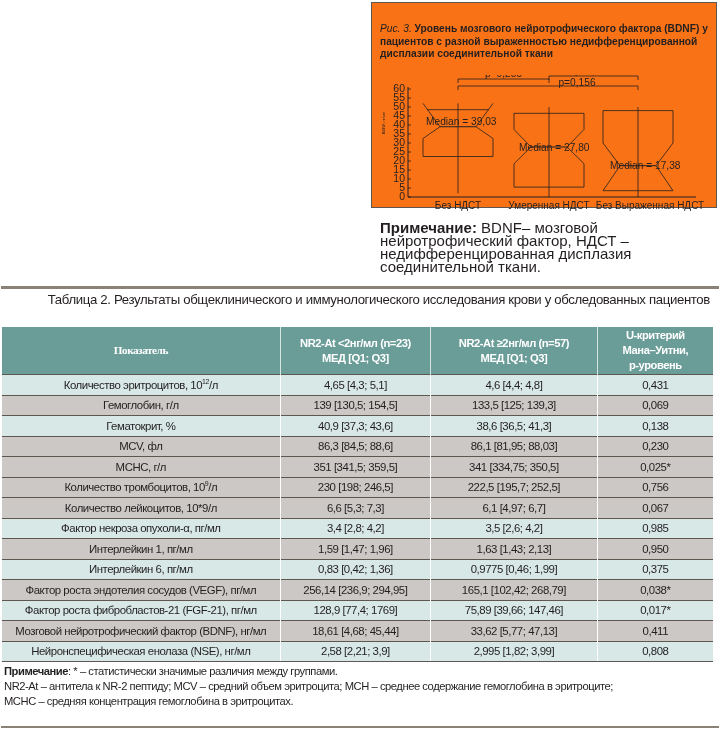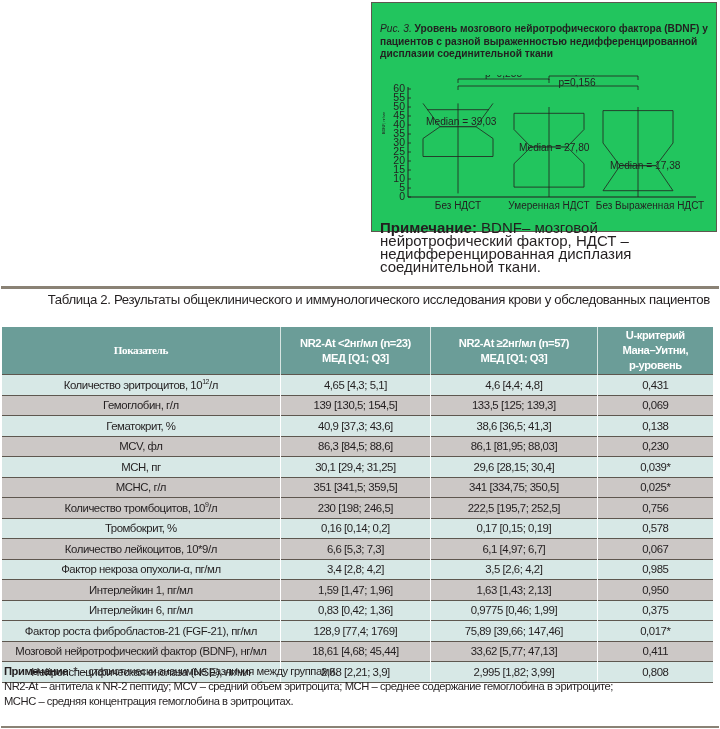--- a/index.html
+++ b/index.html
@@ -1,19 +1,19 @@
 <!DOCTYPE html>
 <html><head>
 <meta charset="utf-8">
 <style>
   html, body { margin: 0; padding: 0; background: #ffffff; }
   body { width: 720px; height: 729px; position: relative; overflow: hidden; font-family: "Liberation Sans", sans-serif; color: #231f20; }
 
   
-  .figure { position: absolute; left: 371px; top: 2px; width: 346px; height: 230px; border: 1.5px solid #5e574f; box-sizing: border-box; background: #22c55e; }
+  .figure { position: absolute; left: 371px; top: 2px; width: 346px; height: 206px; border: 1.5px solid #5e574f; box-sizing: border-box; background: #f97316; }
   .fig-caption { position: absolute; left: 8px; top: 20px; width: 332px; font-size: 10.2px; line-height: 12.5px; font-weight: bold; color: #231f20; }
   .fig-caption .ital { font-style: italic; font-weight: normal; }
   .fig-note { position: absolute; left: 8px; top: 218px; width: 332px; font-size: 15px; line-height: 13px; color: #231f20; }
   .fig-note b { font-weight: bold; }
   .chart-svg { position: absolute; left: 0; top: 72px; width: 346px; height: 136px; }
   .chart-svg text { font-family: "Liberation Sans", sans-serif; fill: #231f20; }
 
   
   .top-rule { position: absolute; left: 1px; top: 286px; width: 718px; height: 3px; background: #8a8275; }
   .table-title { position: absolute; left: 4px; right: 10px; top: 293px; text-align: right; font-family: "Liberation Sans", sans-serif; font-stretch: condensed; font-size: 13.2px; line-height: 13.5px; color: #231f20; letter-spacing: -0.35px; }
@@ -152,44 +152,32 @@
         <td>40,9 [37,3; 43,6]</td>
         <td>38,6 [36,5; 41,3]</td>
         <td>0,138</td>
       </tr>
       <tr class="even">
         <td><span>MCV, фл</span></td>
         <td>86,3 [84,5; 88,6]</td>
         <td>86,1 [81,95; 88,03]</td>
         <td>0,230</td>
       </tr>
-      <tr class="odd">
-        <td><span>МСН, пг</span></td>
-        <td>30,1 [29,4; 31,25]</td>
-        <td>29,6 [28,15; 30,4]</td>
-        <td>0,039*</td>
-      </tr>
       <tr class="even">
         <td><span>МСНС, г/л</span></td>
         <td>351 [341,5; 359,5]</td>
         <td>341 [334,75; 350,5]</td>
         <td>0,025*</td>
       </tr>
       <tr class="even">
         <td><span>Количество тромбоцитов, 10</span><sup>9</sup><span>/л</span></td>
         <td>230 [198; 246,5]</td>
         <td>222,5 [195,7; 252,5]</td>
         <td>0,756</td>
       </tr>
-      <tr class="odd">
-        <td><span>Тромбокрит, %</span></td>
-        <td>0,16 [0,14; 0,2]</td>
-        <td>0,17 [0,15; 0,19]</td>
-        <td>0,578</td>
-      </tr>
       <tr class="even">
         <td><span>Количество лейкоцитов, 10*9/л</span></td>
         <td>6,6 [5,3; 7,3]</td>
         <td>6,1 [4,97; 6,7]</td>
         <td>0,067</td>
       </tr>
       <tr class="odd">
         <td><span>Фактор некроза опухоли-α, пг/мл</span></td>
         <td>3,4 [2,8; 4,2]</td>
         <td>3,5 [2,6; 4,2]</td>
@@ -199,20 +187,26 @@
         <td><span>Интерлейкин 1, пг/мл</span></td>
         <td>1,59 [1,47; 1,96]</td>
         <td>1,63 [1,43; 2,13]</td>
         <td>0,950</td>
       </tr>
       <tr class="odd">
         <td><span>Интерлейкин 6, пг/мл</span></td>
         <td>0,83 [0,42; 1,36]</td>
         <td>0,9775 [0,46; 1,99]</td>
         <td>0,375</td>
+      </tr>
+      <tr class="even">
+        <td><span>Фактор роста эндотелия сосудов (VEGF), пг/мл</span></td>
+        <td>256,14 [236,9; 294,95]</td>
+        <td>165,1 [102,42; 268,79]</td>
+        <td>0,038*</td>
       </tr>
       <tr class="odd">
         <td><span>Фактор роста фибробластов-21 (FGF-21), пг/мл</span></td>
         <td>128,9 [77,4; 1769]</td>
         <td>75,89 [39,66; 147,46]</td>
         <td>0,017*</td>
       </tr>
       <tr class="even">
         <td><span>Мозговой нейротрофический фактор (BDNF), нг/мл</span></td>
         <td>18,61 [4,68; 45,44]</td>

